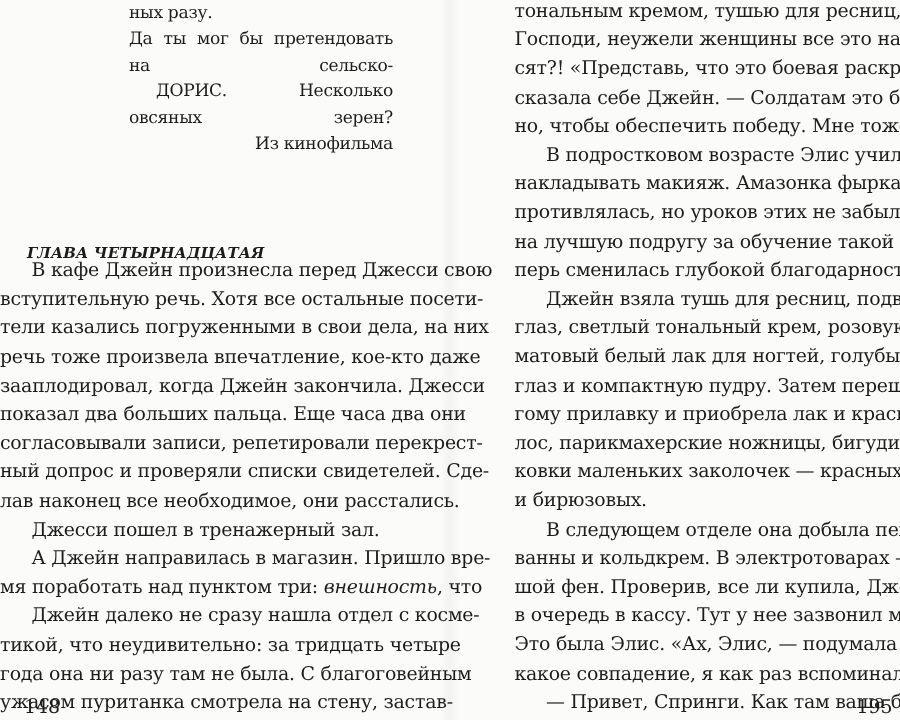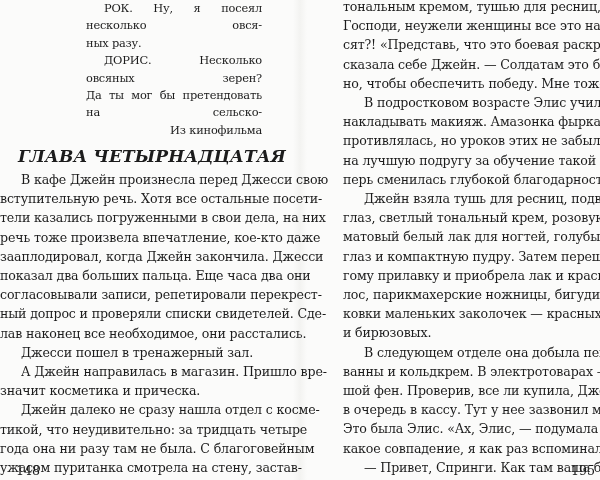--- a/index.html
+++ b/index.html
@@ -19,46 +19,45 @@
   .text {
     font-size:12.6px; line-height:19.2px; letter-spacing:-0.15px;
   }
   .epigraph {
     position:absolute; left:86px; top:0; width:176px;
     font-size:11.4px; line-height:17.4px; letter-spacing:-0.2px;
   }
   .epigraph p { margin:0; text-indent:18px; text-align:justify; }
   .epigraph .src { text-align:right; text-indent:0; }
   .chapter {
-    position:absolute; left:18px; top:146px; margin:0;
-    font-size:17px; font-style:italic; font-weight:bold; letter-spacing:0.1px;
+    position:absolute; left:18px; top:164px; margin:0;
+    font-size:10px; font-style:italic; font-weight:bold; letter-spacing:0.1px;
   }
   .left-body { position:absolute; left:0px; top:170px; width:258px; }
   .right-body { position:absolute; left:43px; top:-3px; width:254px; }
   .body p { margin:0; text-align:justify; text-align-last:auto; }
   .body p.ind { text-indent:21px; }
   .body p .line { display:block; text-align:justify; text-align-last:justify; white-space:nowrap; }
   .body p .line.last { text-align-last:left; }
   .pnum { position:absolute; font-size:12.6px; top:463px; }
   .pnum.l { left:16px; }
   .pnum.r { right:5px; }
   em { font-style:italic; }
 </style>
 </head>
 <body>
 
 <div class="spread">
   <div class="gutter"></div>
 
   <div class="page left">
     <div class="epigraph">
-      <p style="text-align:justify;text-align-last:justify;">РОК. Ну, я посеял несколько овся-</p>
       <p style="text-indent:0;">ных разу.</p>
+      <p style="text-indent:0;text-align-last:justify;">Да ты мог бы претендовать на сельско-</p>
       <p style="text-align-last:justify;">ДОРИС. Несколько овсяных зерен?</p>
-      <p style="text-indent:0;text-align-last:justify;">Да ты мог бы претендовать на сельско-</p>
       <p class="src">Из кинофильма</p>
     </div>
 
     <h2 class="chapter">ГЛАВА ЧЕТЫРНАДЦАТАЯ</h2>
 
     <div class="body text left-body">
       <p class="ind">
         <span class="line">В кафе Джейн произнесла перед Джесси свою</span>
         <span class="line" style="text-indent:0">вступительную речь. Хотя все остальные посети-</span>
         <span class="line" style="text-indent:0">тели казались погруженными в свои дела, на них</span>
@@ -67,21 +66,21 @@
         <span class="line" style="text-indent:0">показал два больших пальца. Еще часа два они</span>
         <span class="line" style="text-indent:0">согласовывали записи, репетировали перекрест-</span>
         <span class="line" style="text-indent:0">ный допрос и проверяли списки свидетелей. Сде-</span>
         <span class="line" style="text-indent:0">лав наконец все необходимое, они расстались.</span>
       </p>
       <p class="ind">
         <span class="line last">Джесси пошел в тренажерный зал.</span>
       </p>
       <p class="ind">
         <span class="line">А Джейн направилась в магазин. Пришло вре-</span>
-        <span class="line last" style="text-indent:0">значит косметика и прическа.</span>
+        <span class="line" style="text-indent:0"><span>мя поработать над пунктом три: </span><em>внешность</em><span>, что</span></span>
       </p>
       <p class="ind">
         <span class="line">Джейн далеко не сразу нашла отдел с косме-</span>
         <span class="line" style="text-indent:0">тикой, что неудивительно: за тридцать четыре</span>
         <span class="line" style="text-indent:0">года она ни разу там не была. С благоговейным</span>
         <span class="line" style="text-indent:0">ужасом пуританка смотрела на стену, застав-</span>
 
       </p>
     </div>
 

